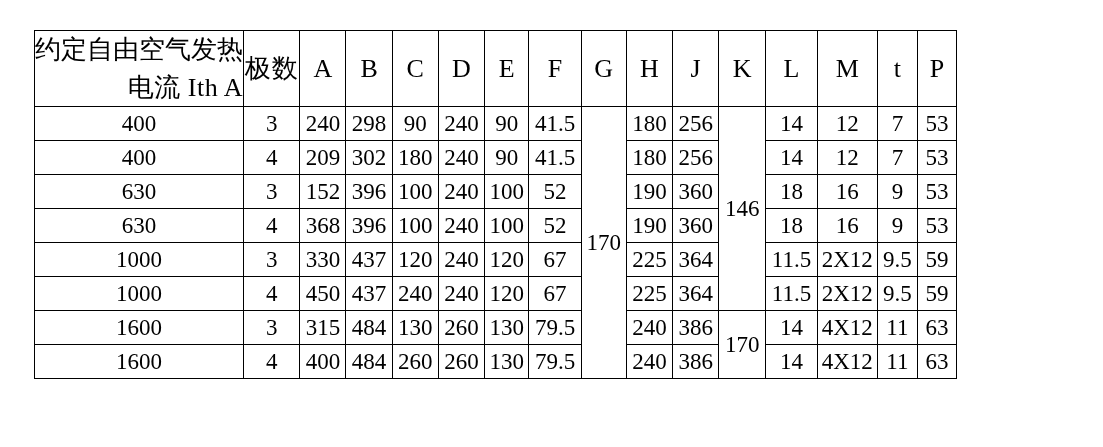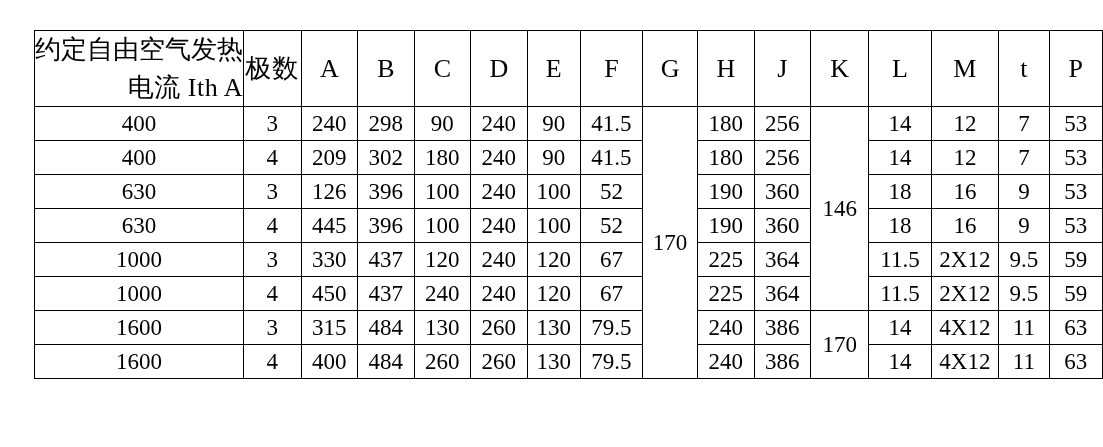--- a/index.html
+++ b/index.html
@@ -9,21 +9,21 @@
   }
   body {
     width: 1103px;
     height: 447px;
     font-family: "Liberation Serif", serif;
     color: #000000;
     overflow: hidden;
   }
   .sheet {
     position: relative;
-    width: 1103px;
+    width: 957px;
     height: 447px;
   }
   table.spec {
     position: absolute;
     left: 34px;
     top: 30px;
     border-collapse: collapse;
     table-layout: fixed;
     background: #ffffff;
   }
@@ -155,37 +155,37 @@
         <td>180</td>
         <td>256</td>
         <td>14</td>
         <td>12</td>
         <td>7</td>
         <td>53</td>
       </tr>
       <tr>
         <td>630</td>
         <td>3</td>
-        <td>126</td>
+        <td>152</td>
         <td>396</td>
         <td>100</td>
         <td>240</td>
         <td>100</td>
         <td>52</td>
         <td>190</td>
         <td>360</td>
         <td>18</td>
         <td>16</td>
         <td>9</td>
         <td>53</td>
       </tr>
       <tr>
         <td>630</td>
         <td>4</td>
-        <td>445</td>
+        <td>368</td>
         <td>396</td>
         <td>100</td>
         <td>240</td>
         <td>100</td>
         <td>52</td>
         <td>190</td>
         <td>360</td>
         <td>18</td>
         <td>16</td>
         <td>9</td>

